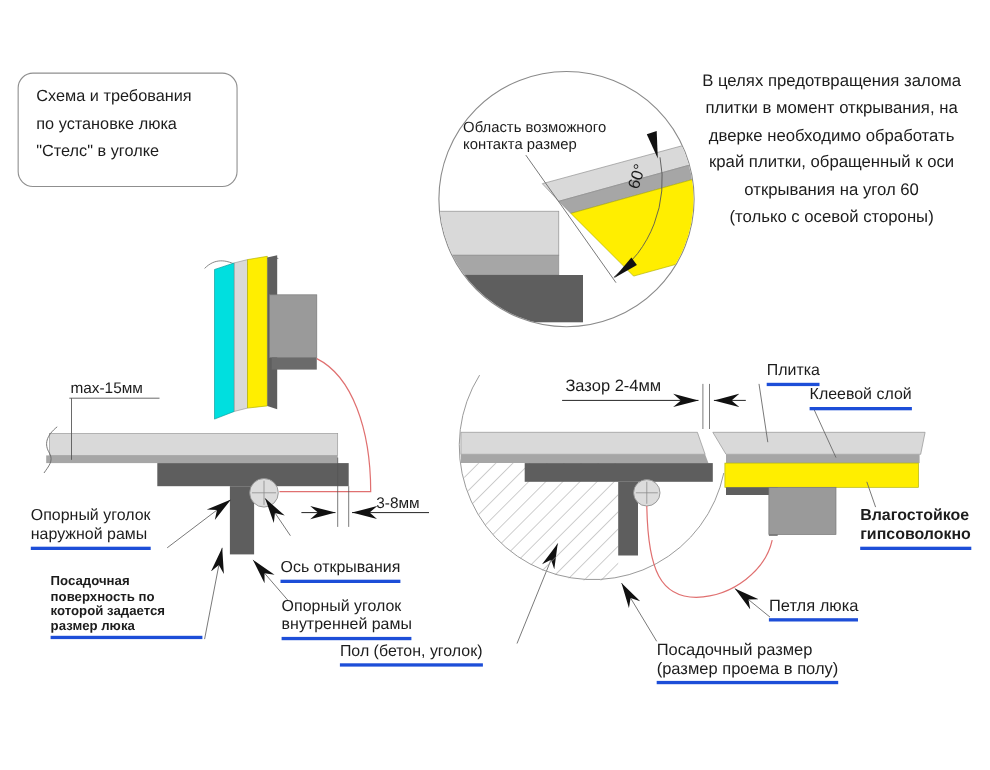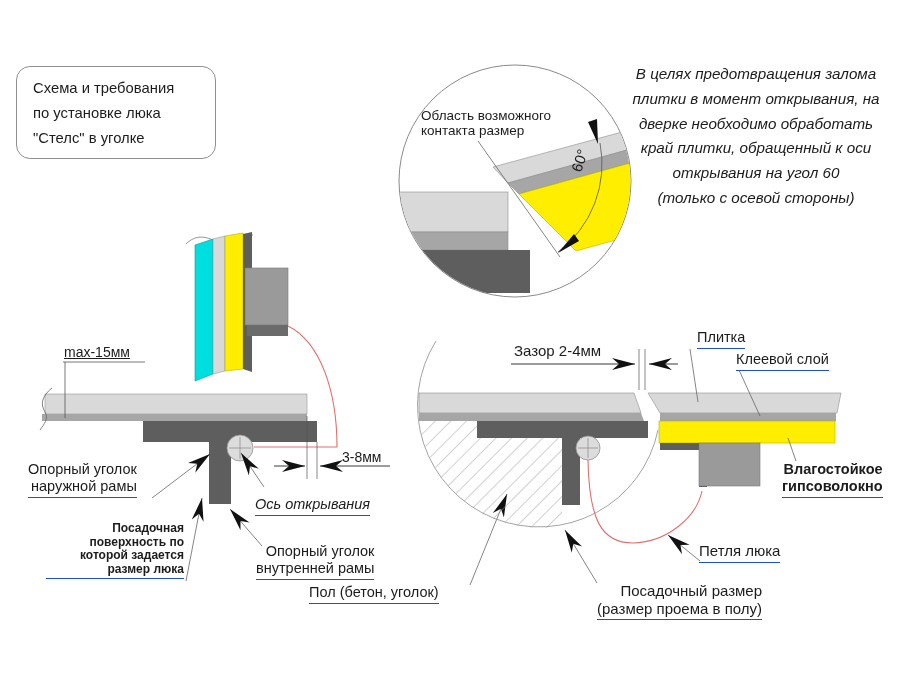--- a/index.html
+++ b/index.html
@@ -1,26 +1,26 @@
 <!DOCTYPE html>
 <html><head>
 <meta charset="utf-8">
 <style>
   html,body{margin:0;padding:0;background:#fff;}
   .stage{position:relative;width:900px;height:700px;background:#fff;overflow:hidden;
          font-family:"Liberation Sans","DejaVu Sans",sans-serif;color:#1c1c1c;}
   svg{position:absolute;left:0;top:0;}
   .lbl{position:absolute;font-size:14.5px;line-height:17px;white-space:nowrap;}
-  .ul{border-bottom:1px solid #1d4ed8;padding-bottom:2px;text-align:right;}
+  .ul{border-bottom:3px solid #1d4ed8;padding-bottom:2px;}
   .small{font-size:12px;line-height:13.5px;}
-  .titlebox{position:absolute;left:16px;top:66px;width:176px;padding:9px 6px 7px 16px;
+  .titlebox{position:absolute;left:16px;top:66px;width:176px;padding:9px 6px 18px 16px;
             border:1.2px solid #8f8f8f;border-radius:14px;font-size:14.8px;line-height:25px;}
   .note{position:absolute;left:618px;top:62px;width:276px;text-align:center;
         font-size:15.2px;line-height:24.8px;}
-  .note div{white-space:nowrap;font-style:italic;}
+  .note div{white-space:nowrap;}
   .dim{position:absolute;font-size:14px;white-space:nowrap;}
   .big{font-size:15px;line-height:17.5px;}
   .detail-lbl{position:absolute;left:421px;top:109px;width:166px;
               font-size:13.5px;line-height:14.5px;}
   .deg{position:absolute;left:568px;top:152px;font-size:15px;transform:rotate(-72deg);}
 </style>
 </head>
 <body>
 
 <div class="stage">
@@ -140,29 +140,29 @@
   <div>открывания на угол 60</div>
   <div>(только с осевой стороны)</div>
 </div>
 
 <div class="detail-lbl">
   <div>Область возможного</div>
   <div>контакта размер</div>
 </div>
 <div class="deg">60°</div>
 
-<div class="lbl dim" style="left:64px;top:344px;text-decoration:underline;">max-15мм</div>
+<div class="lbl dim" style="left:64px;top:344px;">max-15мм</div>
 <div class="lbl dim" style="left:342px;top:449px;">3-8мм</div>
 
 <div class="lbl ul" style="left:28px;top:461px;">
   <div>Опорный уголок</div>
   <div>наружной рамы</div>
 </div>
 
-<div class="lbl ul" style="left:255px;top:496px;font-style:italic;">Ось открывания</div>
+<div class="lbl ul" style="left:255px;top:508px;">Ось открывания</div>
 
 <div class="lbl small ul" style="left:46px;top:522px;width:138px;font-weight:bold;">
   <div>Посадочная</div>
   <div>поверхность по</div>
   <div>которой задается</div>
   <div>размер люка</div>
 </div>
 
 <div class="lbl ul" style="left:256px;top:543px;">
   <div>Опорный уголок</div>

